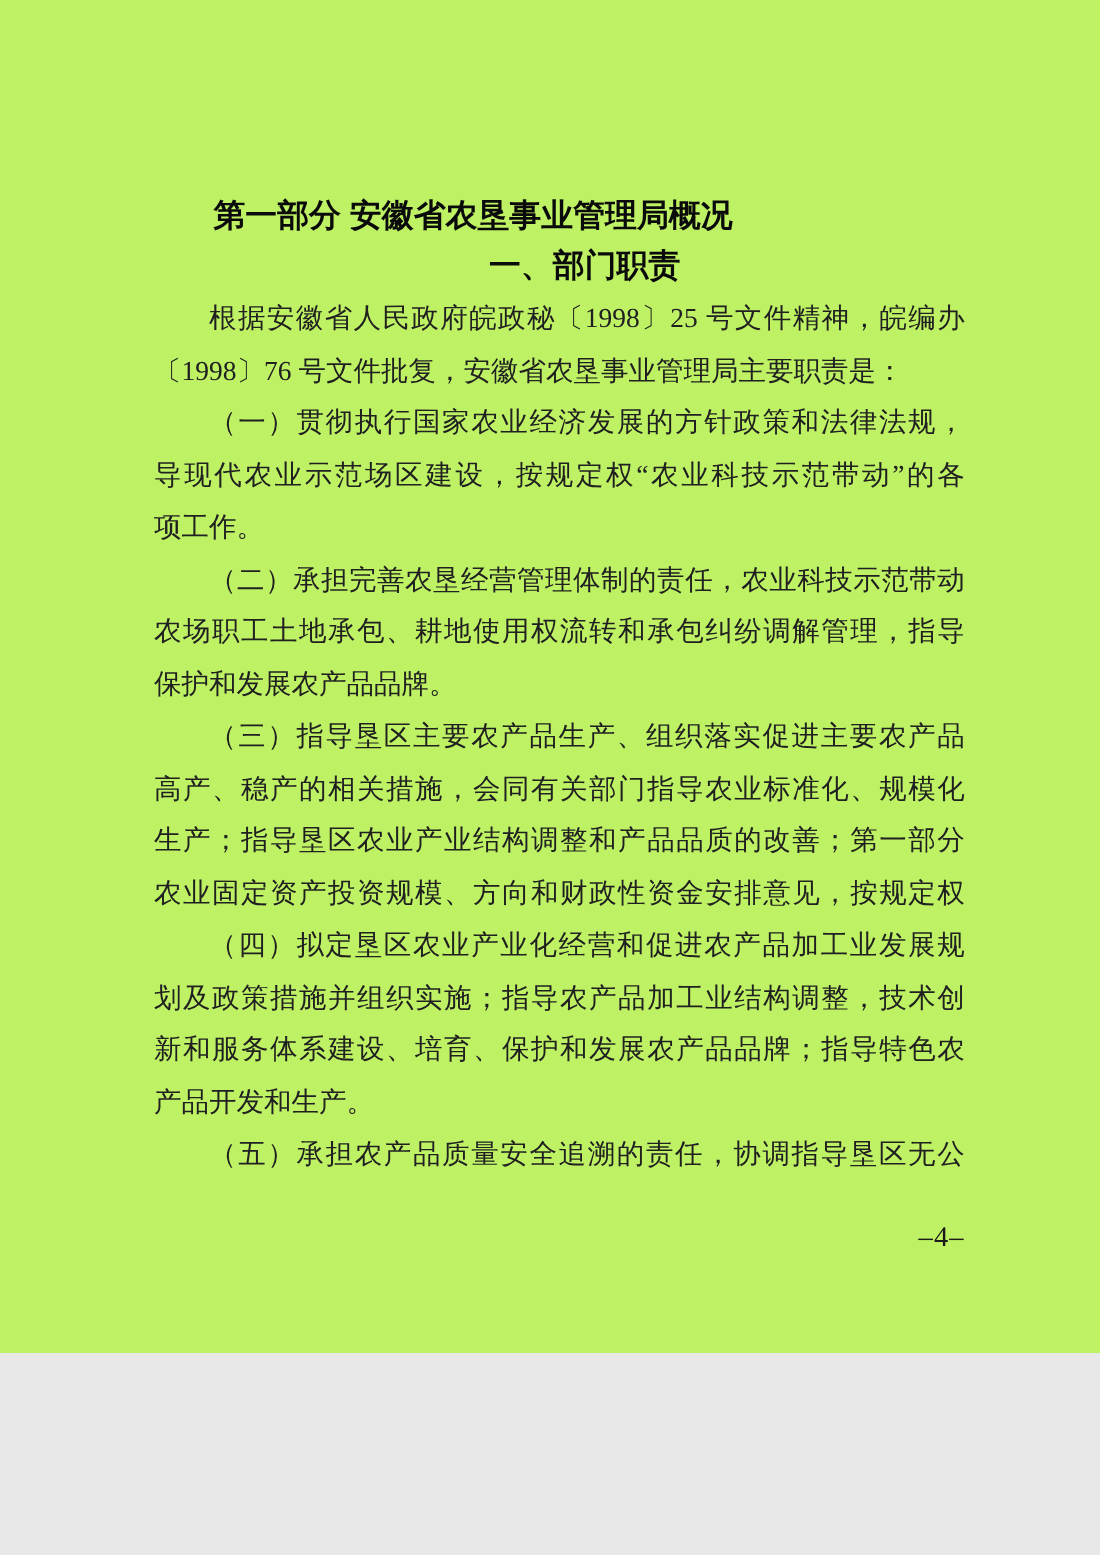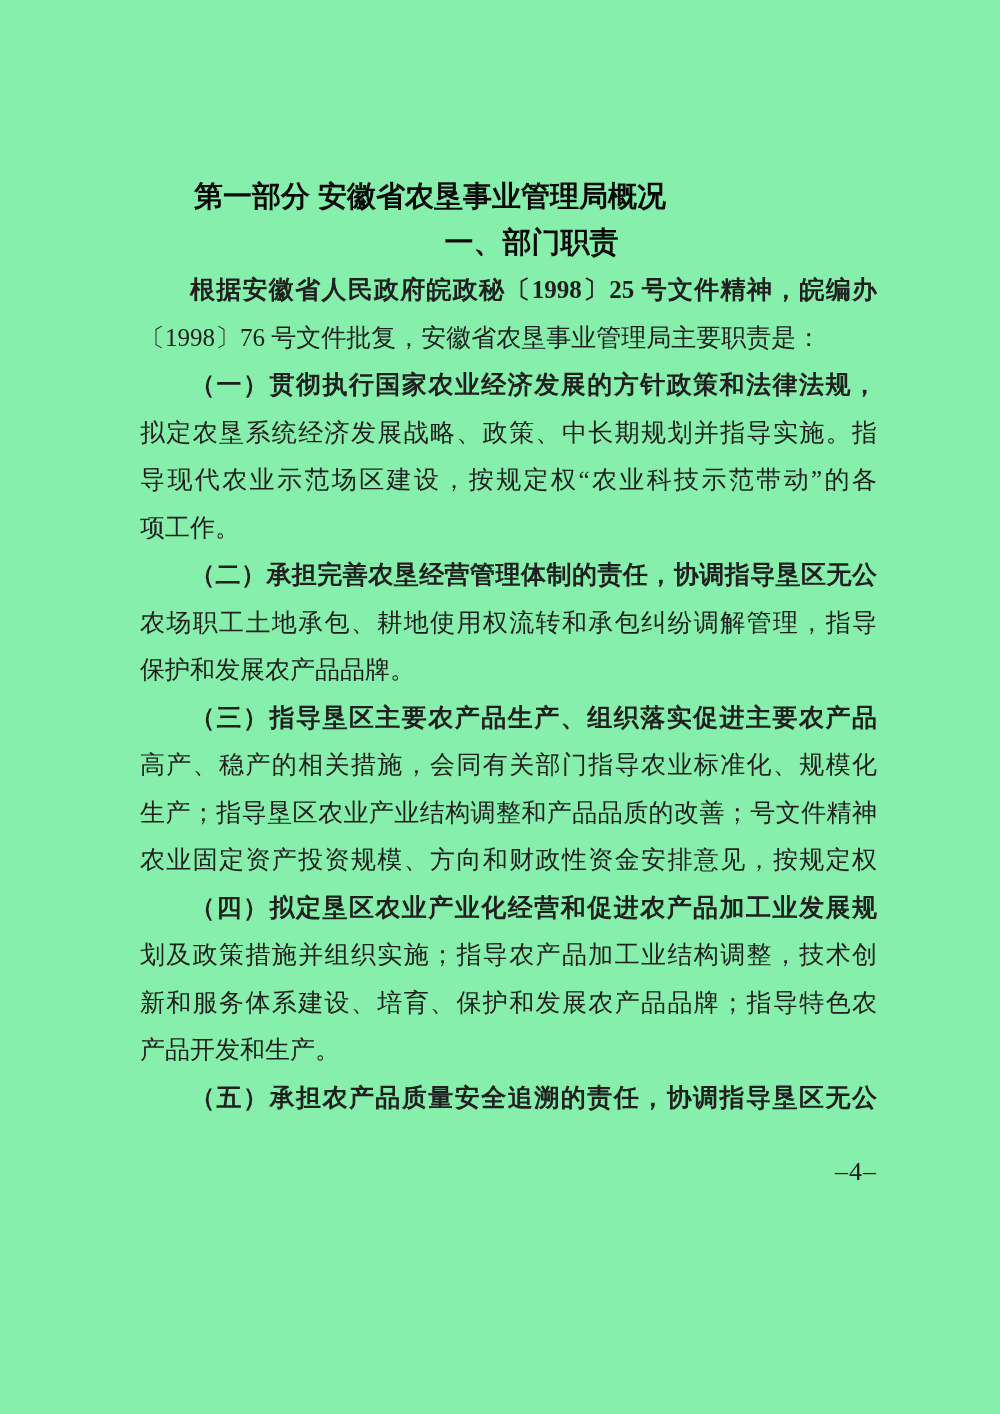--- a/index.html
+++ b/index.html
@@ -3,22 +3,22 @@
 <meta charset="utf-8">
 <style>
   html, body {
     margin: 0;
     padding: 0;
     background: #e8e8e8;
   }
   .page {
     position: relative;
     width: 1000px;
-    height: 1414px;
-    background: #86efac;
+    height: 1230px;
+    background: #bef264;
     overflow: hidden;
     color: #1f1f1f;
     font-family: "Liberation Serif", "DejaVu Serif", serif;
   }
   .content {
     position: absolute;
     left: 140px;
     top: 175px;
     width: 737px;
   }
@@ -47,21 +47,20 @@
     color: #202020;
   }
   .ln {
     text-align: justify;
     text-align-last: justify;
     height: 47.5px;
     overflow: hidden;
   }
   .ln.first {
     padding-left: 50px;
-    font-weight: bold;
   }
   .ln.end {
     text-align-last: left;
   }
   .pagenum {
     margin-top: 36px;
     text-align: right;
     font-size: 26px;
     line-height: 30px;
     color: #1a1a1a;
@@ -77,31 +76,30 @@
     <div class="h1">第一部分 安徽省农垦事业管理局概况</div>
 
     <div class="h2">一、部门职责</div>
 
     <div class="bodytext">
 
       <div class="ln first">根据安徽省人民政府皖政秘〔1998〕25 号文件精神，皖编办</div>
       <div class="ln end">〔1998〕76 号文件批复，安徽省农垦事业管理局主要职责是：</div>
 
       <div class="ln first">（一）贯彻执行国家农业经济发展的方针政策和法律法规，</div>
-      <div class="ln">拟定农垦系统经济发展战略、政策、中长期规划并指导实施。指</div>
       <div class="ln">导现代农业示范场区建设，按规定权“农业科技示范带动”的各</div>
       <div class="ln end">项工作。</div>
 
-      <div class="ln first">（二）承担完善农垦经营管理体制的责任，协调指导垦区无公</div>
+      <div class="ln first">（二）承担完善农垦经营管理体制的责任，农业科技示范带动</div>
       <div class="ln">农场职工土地承包、耕地使用权流转和承包纠纷调解管理，指导</div>
       <div class="ln end">保护和发展农产品品牌。</div>
 
       <div class="ln first">（三）指导垦区主要农产品生产、组织落实促进主要农产品</div>
       <div class="ln">高产、稳产的相关措施，会同有关部门指导农业标准化、规模化</div>
-      <div class="ln">生产；指导垦区农业产业结构调整和产品品质的改善；号文件精神</div>
+      <div class="ln">生产；指导垦区农业产业结构调整和产品品质的改善；第一部分</div>
       <div class="ln">农业固定资产投资规模、方向和财政性资金安排意见，按规定权</div>
 
       <div class="ln first">（四）拟定垦区农业产业化经营和促进农产品加工业发展规</div>
       <div class="ln">划及政策措施并组织实施；指导农产品加工业结构调整，技术创</div>
       <div class="ln">新和服务体系建设、培育、保护和发展农产品品牌；指导特色农</div>
       <div class="ln end">产品开发和生产。</div>
 
       <div class="ln first">（五）承担农产品质量安全追溯的责任，协调指导垦区无公</div>
 
     </div>

